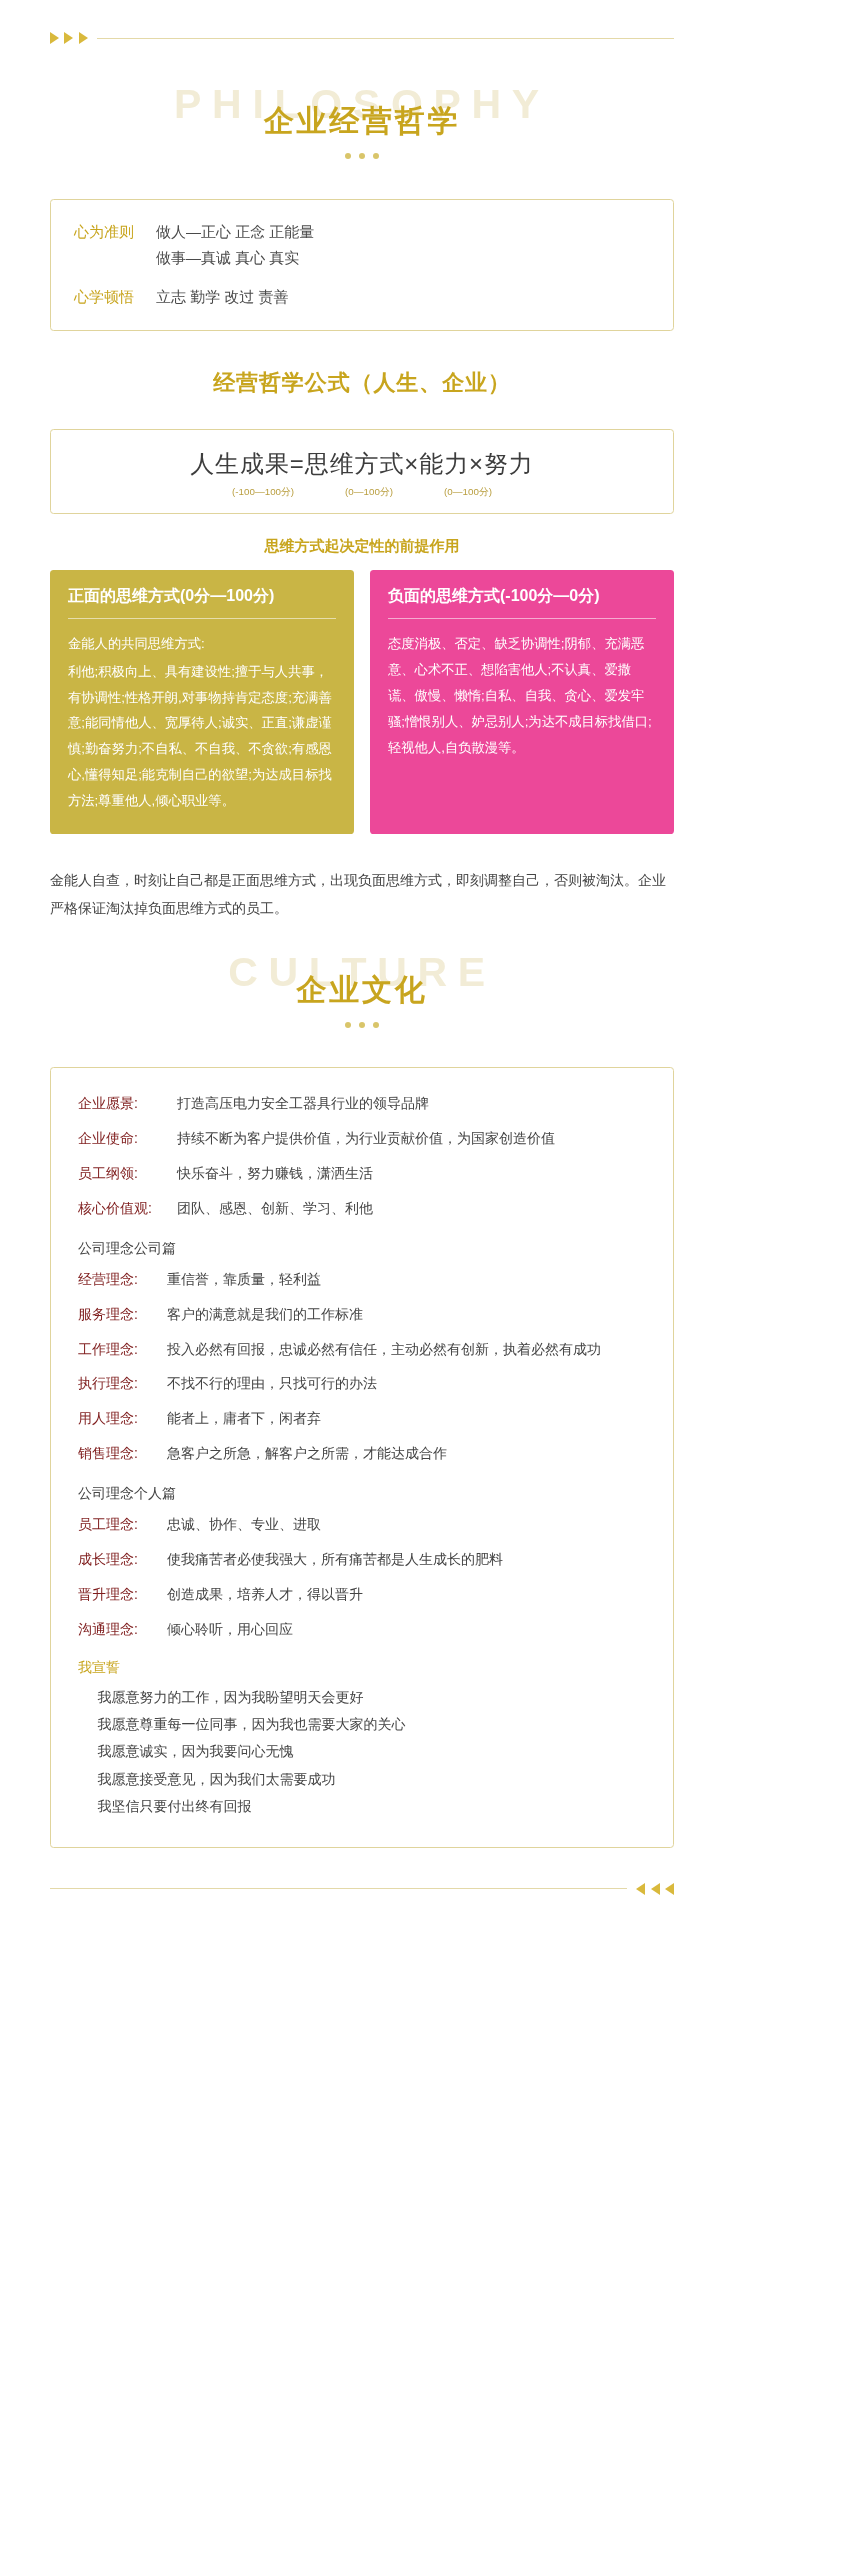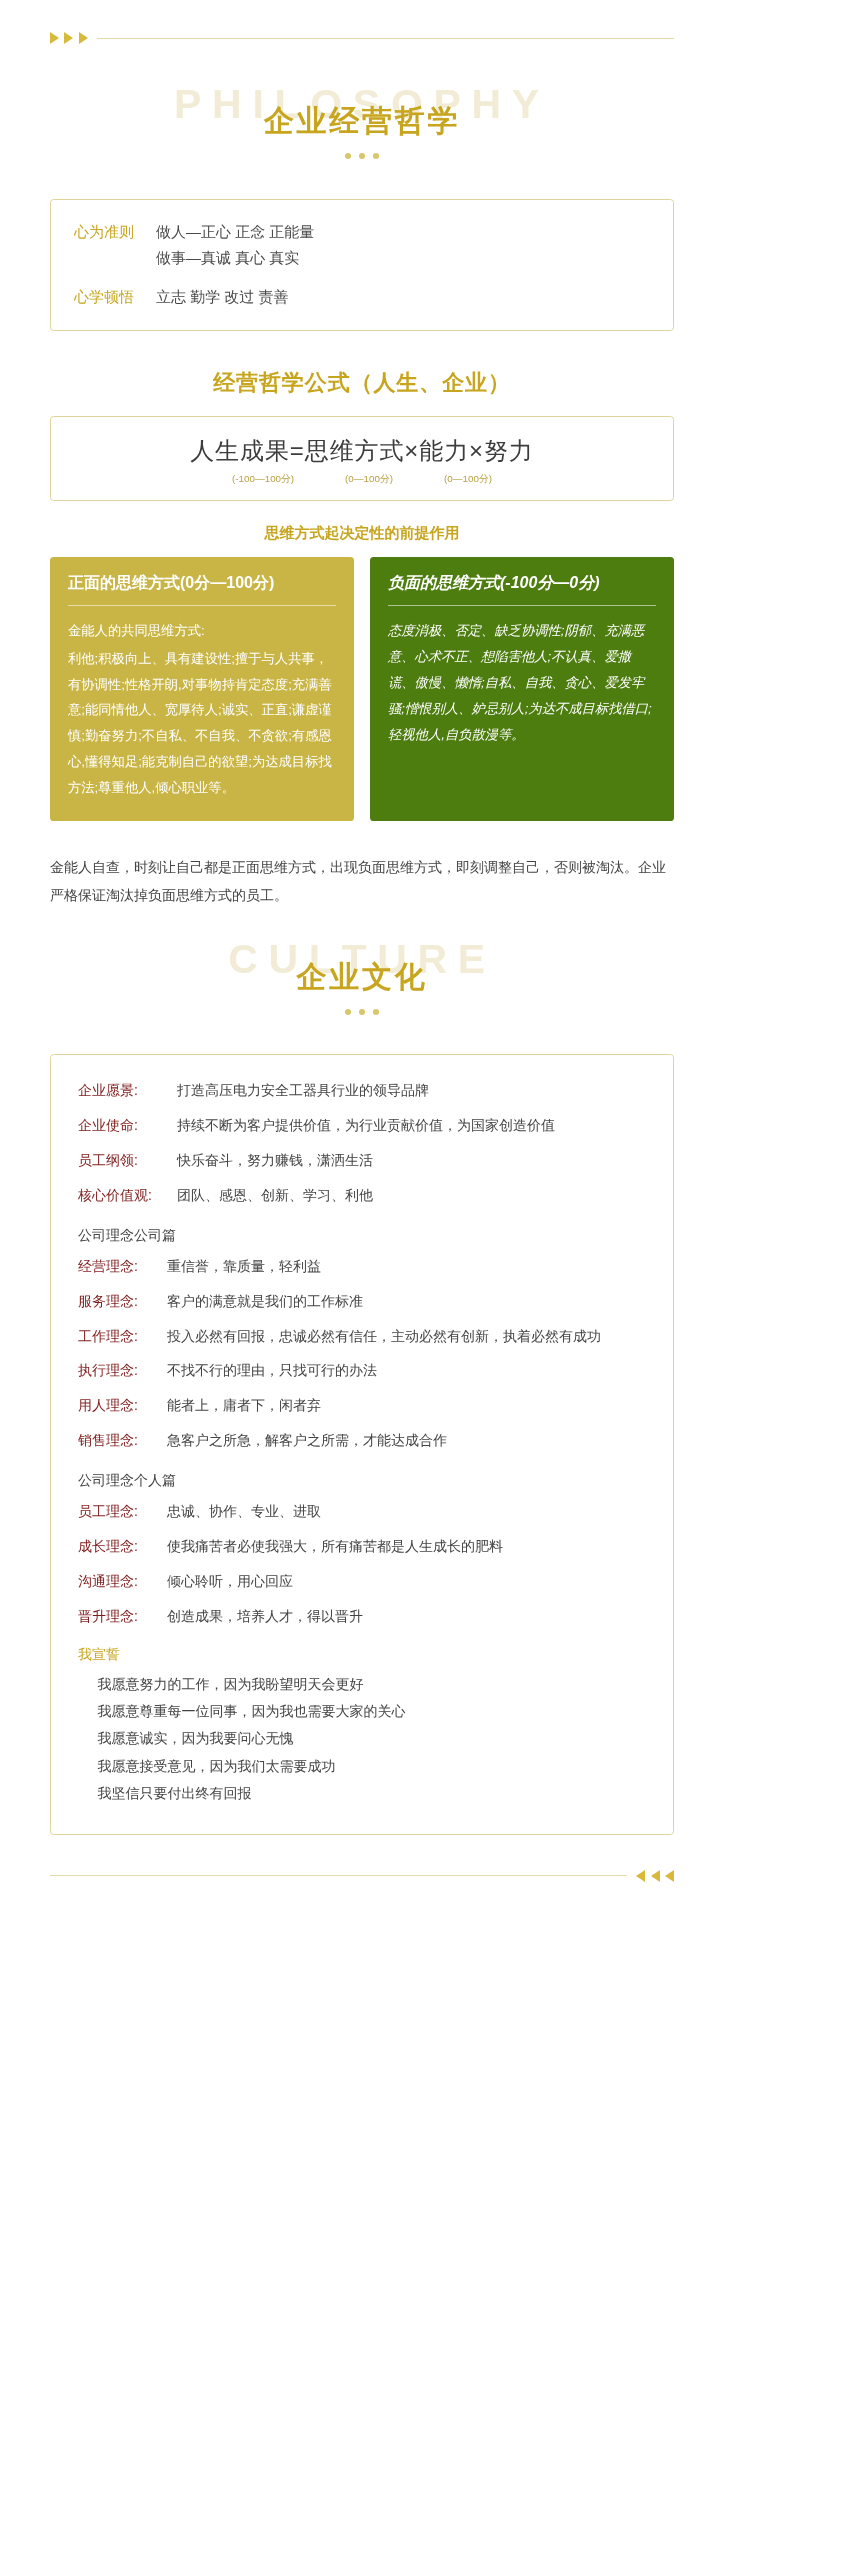--- a/index.html
+++ b/index.html
@@ -113,21 +113,21 @@
   }
   .phil-val { color: #4a4a4a; }
   .phil-val .sub { display: block; }
 
   
   .formula-title {
     text-align: center;
     color: #c8a51e;
     font-size: 22px;
     font-weight: bold;
-    margin: 37px 0 18px;
+    margin: 37px 0 31px;
     letter-spacing: 0.9px;
   }
   .formula-card {
     border: 0.9px solid #e0d49c;
     border-radius: 3.6px;
     padding: 18px 9px 14px;
     text-align: center;
   }
   .formula-main {
     font-size: 24px;
@@ -158,21 +158,21 @@
     align-items: stretch;
     border-radius: 31px;
   }
   .panel {
     flex: 1 1 50%;
     border-radius: 3.6px;
     padding: 16px 18px 19.5px;
     color: #ffffff;
   }
   .panel.gold { background: #c9b545; }
-  .panel.dark { background: #4d7c0f; font-style: italic; }
+  .panel.dark { background: #ec4899; }
   .panel-title {
     font-size: 16px;
     font-weight: bold;
     padding-bottom: 10.7px;
     border-bottom: 0.9px solid rgba(255,255,255,.55);
     margin-bottom: 12.4px;
   }
   .panel-body {
     font-size: 13.3px;
     line-height: 1.95;
@@ -352,26 +352,26 @@
 
     <div class="c-row">
       <span class="c-key">员工理念:</span>
       <span class="c-val">忠诚、协作、专业、进取</span>
     </div>
     <div class="c-row">
       <span class="c-key">成长理念:</span>
       <span class="c-val">使我痛苦者必使我强大，所有痛苦都是人生成长的肥料</span>
     </div>
     <div class="c-row">
+      <span class="c-key">晋升理念:</span>
+      <span class="c-val">创造成果，培养人才，得以晋升</span>
+    </div>
+    <div class="c-row">
       <span class="c-key">沟通理念:</span>
       <span class="c-val">倾心聆听，用心回应</span>
-    </div>
-    <div class="c-row">
-      <span class="c-key">晋升理念:</span>
-      <span class="c-val">创造成果，培养人才，得以晋升</span>
     </div>
 
     <div class="pledge-head">我宣誓</div>
     <div class="pledge-item">我愿意努力的工作，因为我盼望明天会更好</div>
     <div class="pledge-item">我愿意尊重每一位同事，因为我也需要大家的关心</div>
     <div class="pledge-item">我愿意诚实，因为我要问心无愧</div>
     <div class="pledge-item">我愿意接受意见，因为我们太需要成功</div>
     <div class="pledge-item">我坚信只要付出终有回报</div>
   </div>
 

